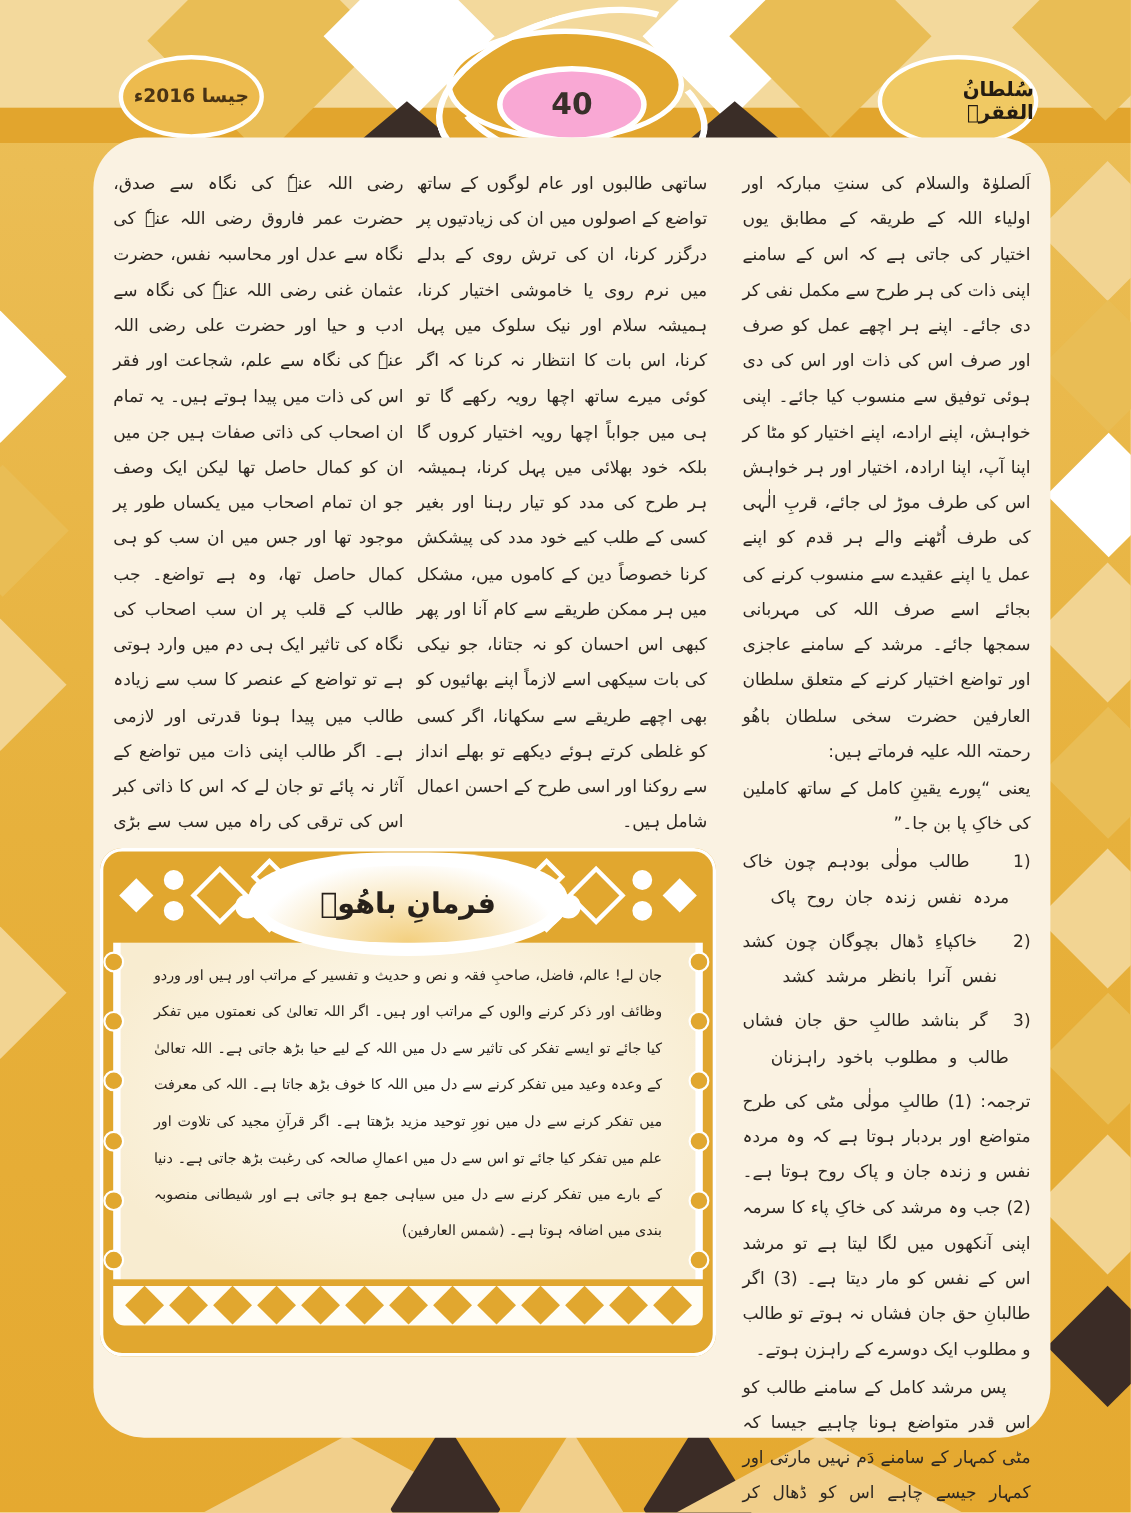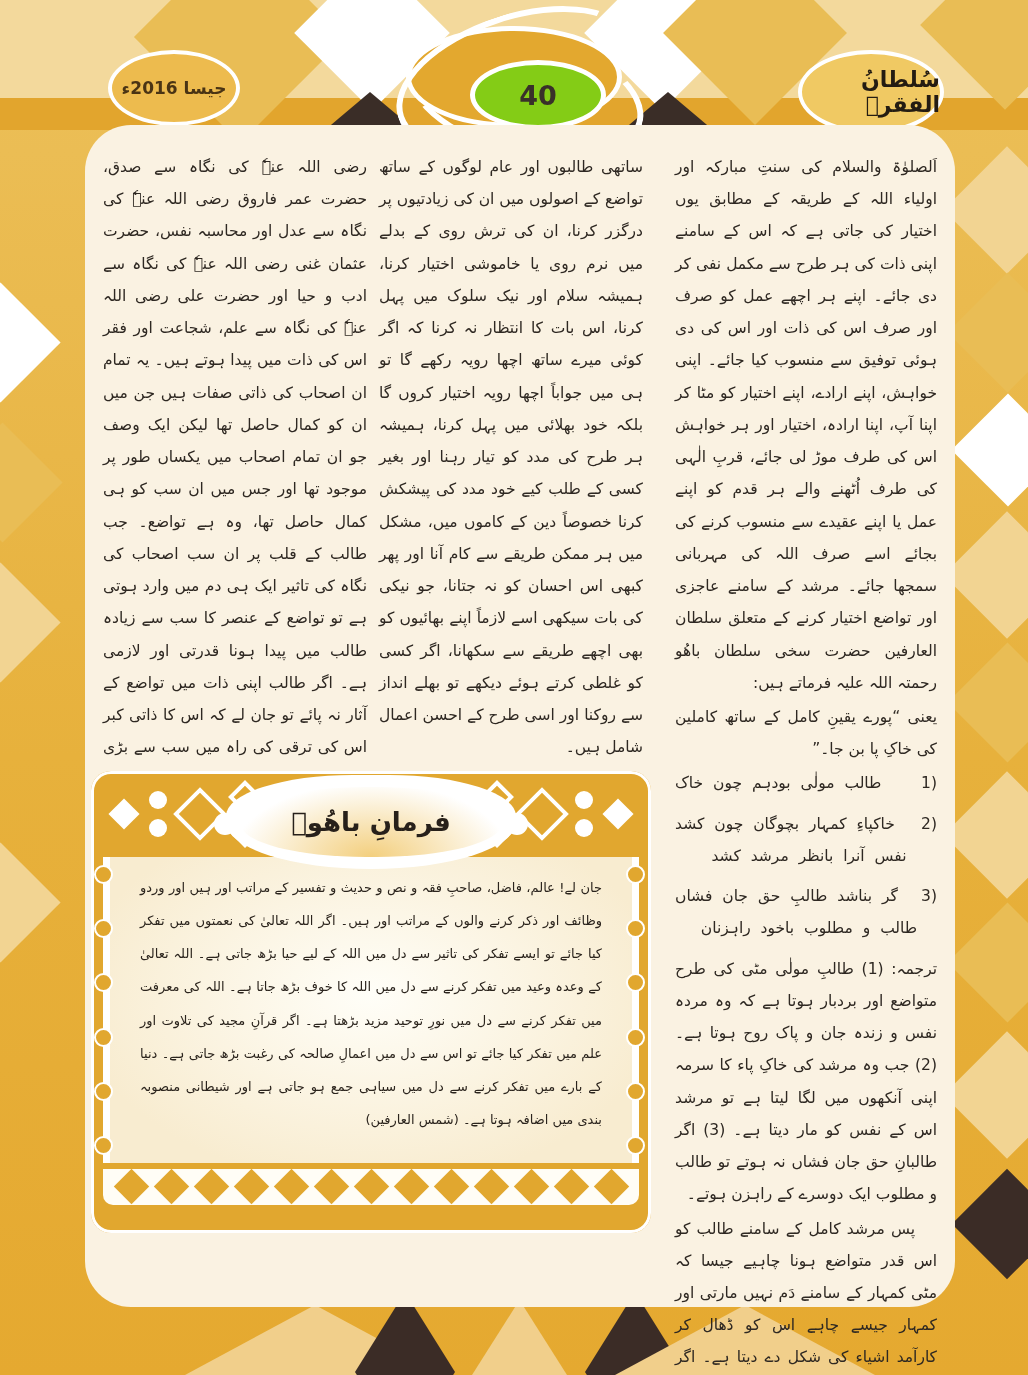--- a/index.html
+++ b/index.html
@@ -21,31 +21,31 @@
           border-right:130px solid transparent;border-bottom:70px solid #f1cf8b;}
   .tall-dia{position:absolute;clip-path:polygon(50% 0,100% 50%,50% 100%,0 50%);}
   .tall-dia.dark{background:#3b2c26;}
   .tall-dia.lite{background:#f1cf8b;}
   
   .pill{position:absolute;border:4px solid #fff;border-radius:50%;
         display:flex;align-items:center;justify-content:center;}
   .date-pill{left:108px;top:50px;width:124px;height:68px;background:#edbb4e;}
   .date-pill span{font-size:17px;font-weight:bold;color:#4a3414;}
   .logo-pill{left:798px;top:50px;width:138px;height:76px;background:#f0c963;}
-  .logo-pill span{font-size:22px;font-weight:bold;color:#241c12;padding-left:48px;}
+  .logo-pill span{font-size:18px;font-weight:bold;color:#241c12;padding-left:48px;}
   .swirl{left:406px;top:26px;width:216px;height:102px;position:absolute;}
   .sw-outer{position:absolute;inset:0;border-radius:50%;background:#e3a82f;border:5px solid #fff;}
   .sw-arc{position:absolute;left:-14px;top:-12px;width:238px;height:118px;border-radius:50%;
           border:6px solid transparent;border-top-color:#fff;border-left-color:#fff;
           transform:rotate(-18deg);}
   .sw-arc2{position:absolute;left:-2px;top:6px;width:230px;height:112px;border-radius:50%;
           border:6px solid transparent;border-bottom-color:#fff;border-right-color:#fff;
           transform:rotate(14deg);}
-  .sw-inner{position:absolute;left:64px;top:34px;width:126px;height:60px;border-radius:50%;
-          background:#84cc16;border:5px solid #fff;display:flex;align-items:center;justify-content:center;}
+  .sw-inner{position:absolute;left:46px;top:34px;width:126px;height:60px;border-radius:50%;
+          background:#f9a8d4;border:5px solid #fff;display:flex;align-items:center;justify-content:center;}
   .sw-inner span{font-size:27px;font-weight:bold;color:#39302a;}
   
   .panel{left:85px;top:125px;width:870px;height:1182px;background:#faf2e2;border-radius:46px;}
   .col{position:absolute;top:26px;font-size:15.5px;line-height:2.08;color:#2e2822;
        text-align:justify;direction:rtl;}
   .col p{margin:0 0 2px 0;}
   .col-right{right:18px;width:262px;}
   .col-mid{right:312px;width:264px;}
   .col-left{left:18px;width:264px;}
   .indent{text-indent:22px;}
@@ -143,25 +143,26 @@
 <div class="abs panel">
 
   <div class="col col-right">
     <p>اَلصلوٰۃ والسلام کی سنتِ مبارکہ اور اولیاء اللہ کے طریقہ کے مطابق یوں اختیار کی جاتی ہے کہ اس کے سامنے اپنی ذات کی ہر طرح سے مکمل نفی کر دی جائے۔ اپنے ہر اچھے عمل کو صرف اور صرف اس کی ذات اور اس کی دی ہوئی توفیق سے منسوب کیا جائے۔ اپنی خواہش، اپنے ارادے، اپنے اختیار کو مٹا کر اپنا آپ، اپنا ارادہ، اختیار اور ہر خواہش اس کی طرف موڑ لی جائے، قربِ الٰہی کی طرف اُٹھنے والے ہر قدم کو اپنے عمل یا اپنے عقیدے سے منسوب کرنے کی بجائے اسے صرف اللہ کی مہربانی سمجھا جائے۔ مرشد کے سامنے عاجزی اور تواضع اختیار کرنے کے متعلق سلطان العارفین حضرت سخی سلطان باھُو رحمتہ اللہ علیہ فرماتے ہیں:</p>
     <p>یعنی “پورے یقینِ کامل کے ساتھ کاملین کی خاکِ پا بن جا۔”</p>
     <div class="couplet">
       <div class="c-l1">
         <span class="c-num">1)</span>
         <span class="vtext">طالب مولٰی بودہم چون خاک</span>
       </div>
+      <div class="c-l2">مردہ نفس زندہ جان روح پاک</div>
     </div>
     <div class="couplet">
       <div class="c-l1">
         <span class="c-num">2)</span>
-        <span class="vtext">خاکپاءِ کمہار بچوگان چون کشد</span>
+        <span class="vtext">خاکپاءِ ڈھال بچوگان چون کشد</span>
       </div>
       <div class="c-l2">نفس آنرا بانظر مرشد کشد</div>
     </div>
     <div class="couplet">
       <div class="c-l1">
         <span class="c-num">3)</span>
         <span class="vtext">گر بناشد طالبِ حق جان فشاں</span>
       </div>
       <div class="c-l2">طالب و مطلوب باخود راہزنان</div>
     </div>

